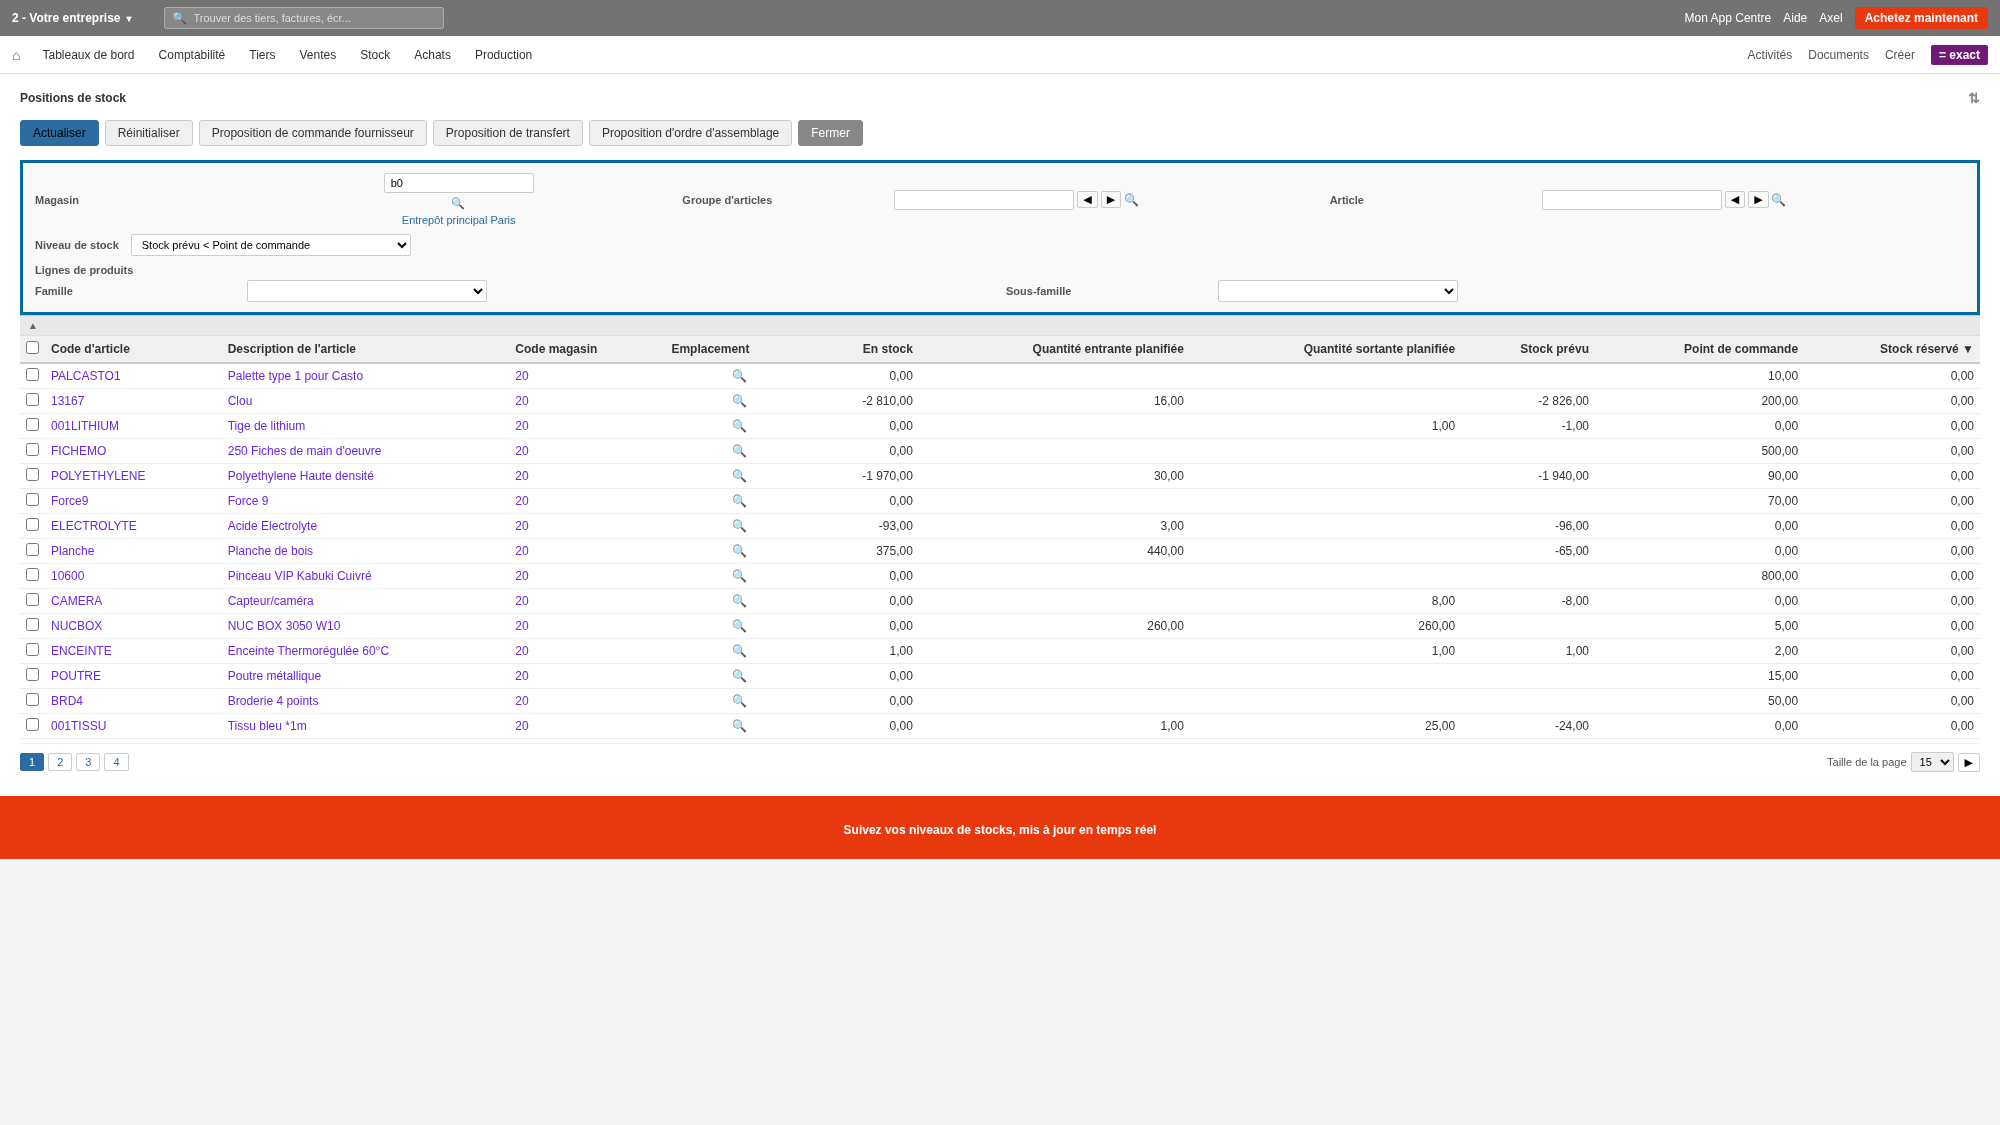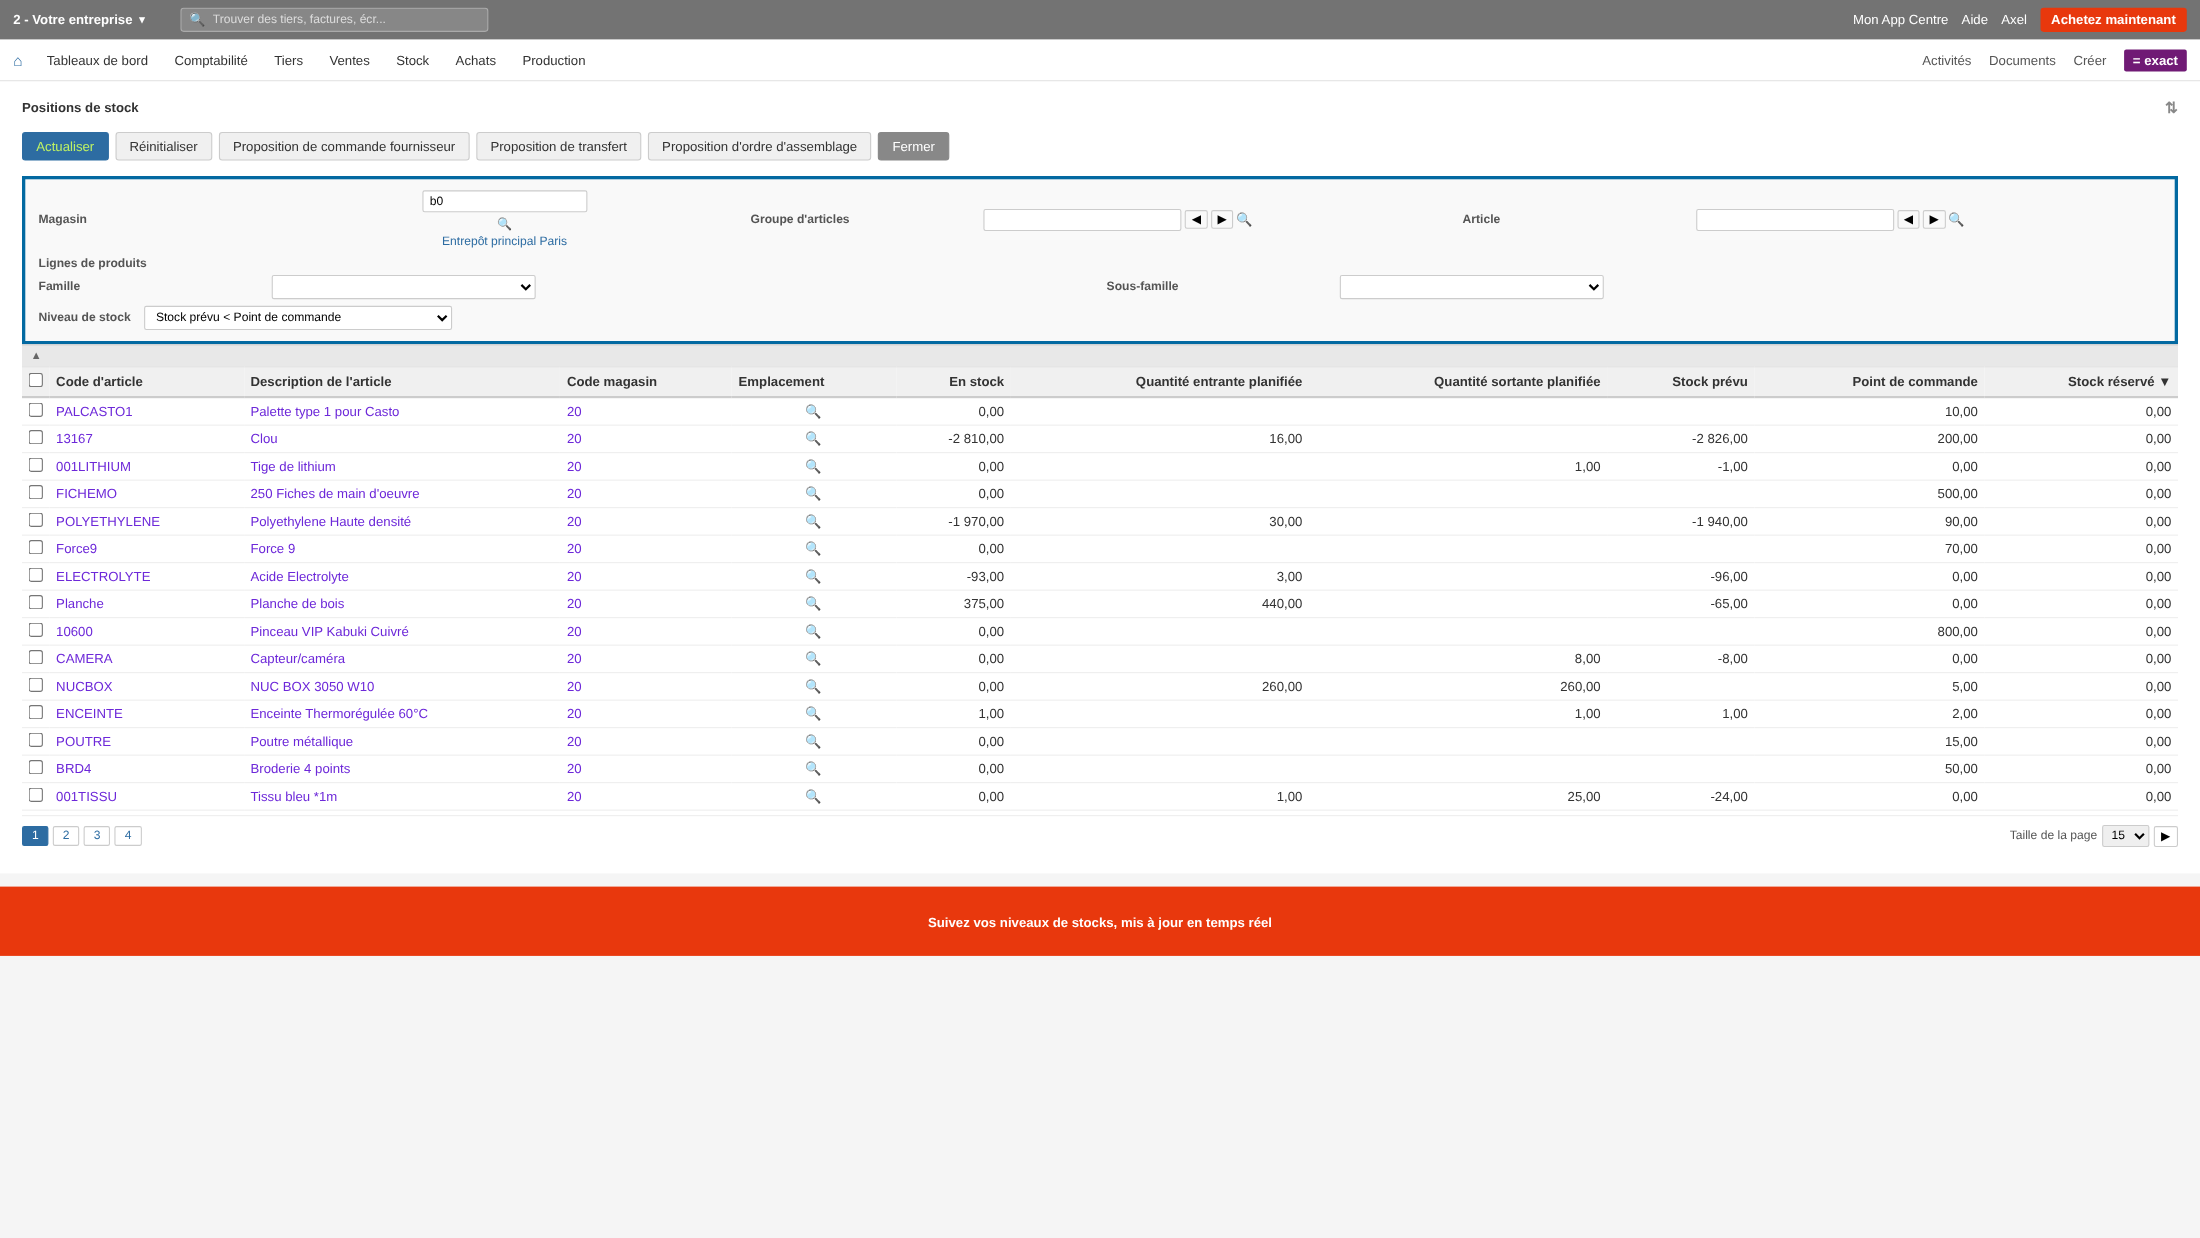--- a/index.html
+++ b/index.html
@@ -92,21 +92,21 @@
 
     
     .toolbar { display: flex; gap: 6px; margin-bottom: 14px; flex-wrap: wrap; }
     .btn {
       padding: 5px 12px;
       border-radius: 3px;
       cursor: pointer;
       font-size: 12px;
       border: 1px solid transparent;
     }
-    .btn-primary { background: #2d6ca2; color: #bef264; border-color: #2d6ca2; }
+    .btn-primary { background: #2d6ca2; color: #000000; border-color: #2d6ca2; }
     .btn-secondary { background: #f0f0f0; color: #333; border-color: #ccc; }
     .btn-secondary:disabled { color: #aaa; background: #f8f8f8; cursor: default; }
     .btn-danger { background: #888; color: white; border-color: #888; }
 
     
     .filters-grid { display: grid; grid-template-columns: 200px 1fr 200px 1fr 200px 1fr; gap: 6px 12px; align-items: center; margin-bottom: 8px; }
     .filter-label { color: #555; font-size: 11px; font-weight: bold; }
     .filter-input-wrap { display: flex; align-items: center; gap: 4px; flex-direction: column; }
     .filter-input {
       border: 1px solid #ccc;
@@ -183,21 +183,21 @@
     .page-next { border: 1px solid #ccc; background: white; padding: 2px 6px; cursor: pointer; font-size: 11px; border-radius: 2px; }
 
     
     .bottom-banner {
       background: #e8380d;
       color: white;
       text-align: center;
       padding: 20px;
       font-size: 20px;
       font-weight: bold;
-      margin-top: 12px;
+      margin-top: 0;
     }
   </style>
 </head>
 <body>
 
 <div class="top-bar">
   <div class="top-bar-left">
     <span>2 - Votre entreprise</span>
     <span class="arrow">▾</span>
   </div>
@@ -264,39 +264,39 @@
 
       <span class="filter-label">Article</span>
       <div class="filter-nav">
         <input class="filter-input" type="text" style="width: 180px;">
         <button>◀</button>
         <button>▶</button>
         <span class="filter-search-icon">🔍</span>
       </div>
     </div>
 
+    <div style="display:flex; align-items:center; gap:12px; margin-top:6px;">
+      <span class="filter-label">Niveau de stock</span>
+      <select class="filter-select">
+        <option>Stock prévu &lt; Point de commande</option>
+      </select>
+    </div>
+
     <div style="margin-top:8px;">
       <div class="lignes-produits">Lignes de produits</div>
       <div class="famille-row">
         <span class="filter-label">Famille</span>
         <select class="filter-select" style="width:240px;">
           <option></option>
         </select>
         <span class="filter-label">Sous-famille</span>
         <select class="filter-select" style="width:240px;">
           <option></option>
         </select>
       </div>
-    </div>
-
-    <div style="display:flex; align-items:center; gap:12px; margin-top:6px;">
-      <span class="filter-label">Niveau de stock</span>
-      <select class="filter-select">
-        <option>Stock prévu &lt; Point de commande</option>
-      </select>
     </div>
   </div>
 
   <div class="collapse-bar">
     <span>▲</span>
   </div>
 
   <table class="data-table">
     <thead>
       <tr>

